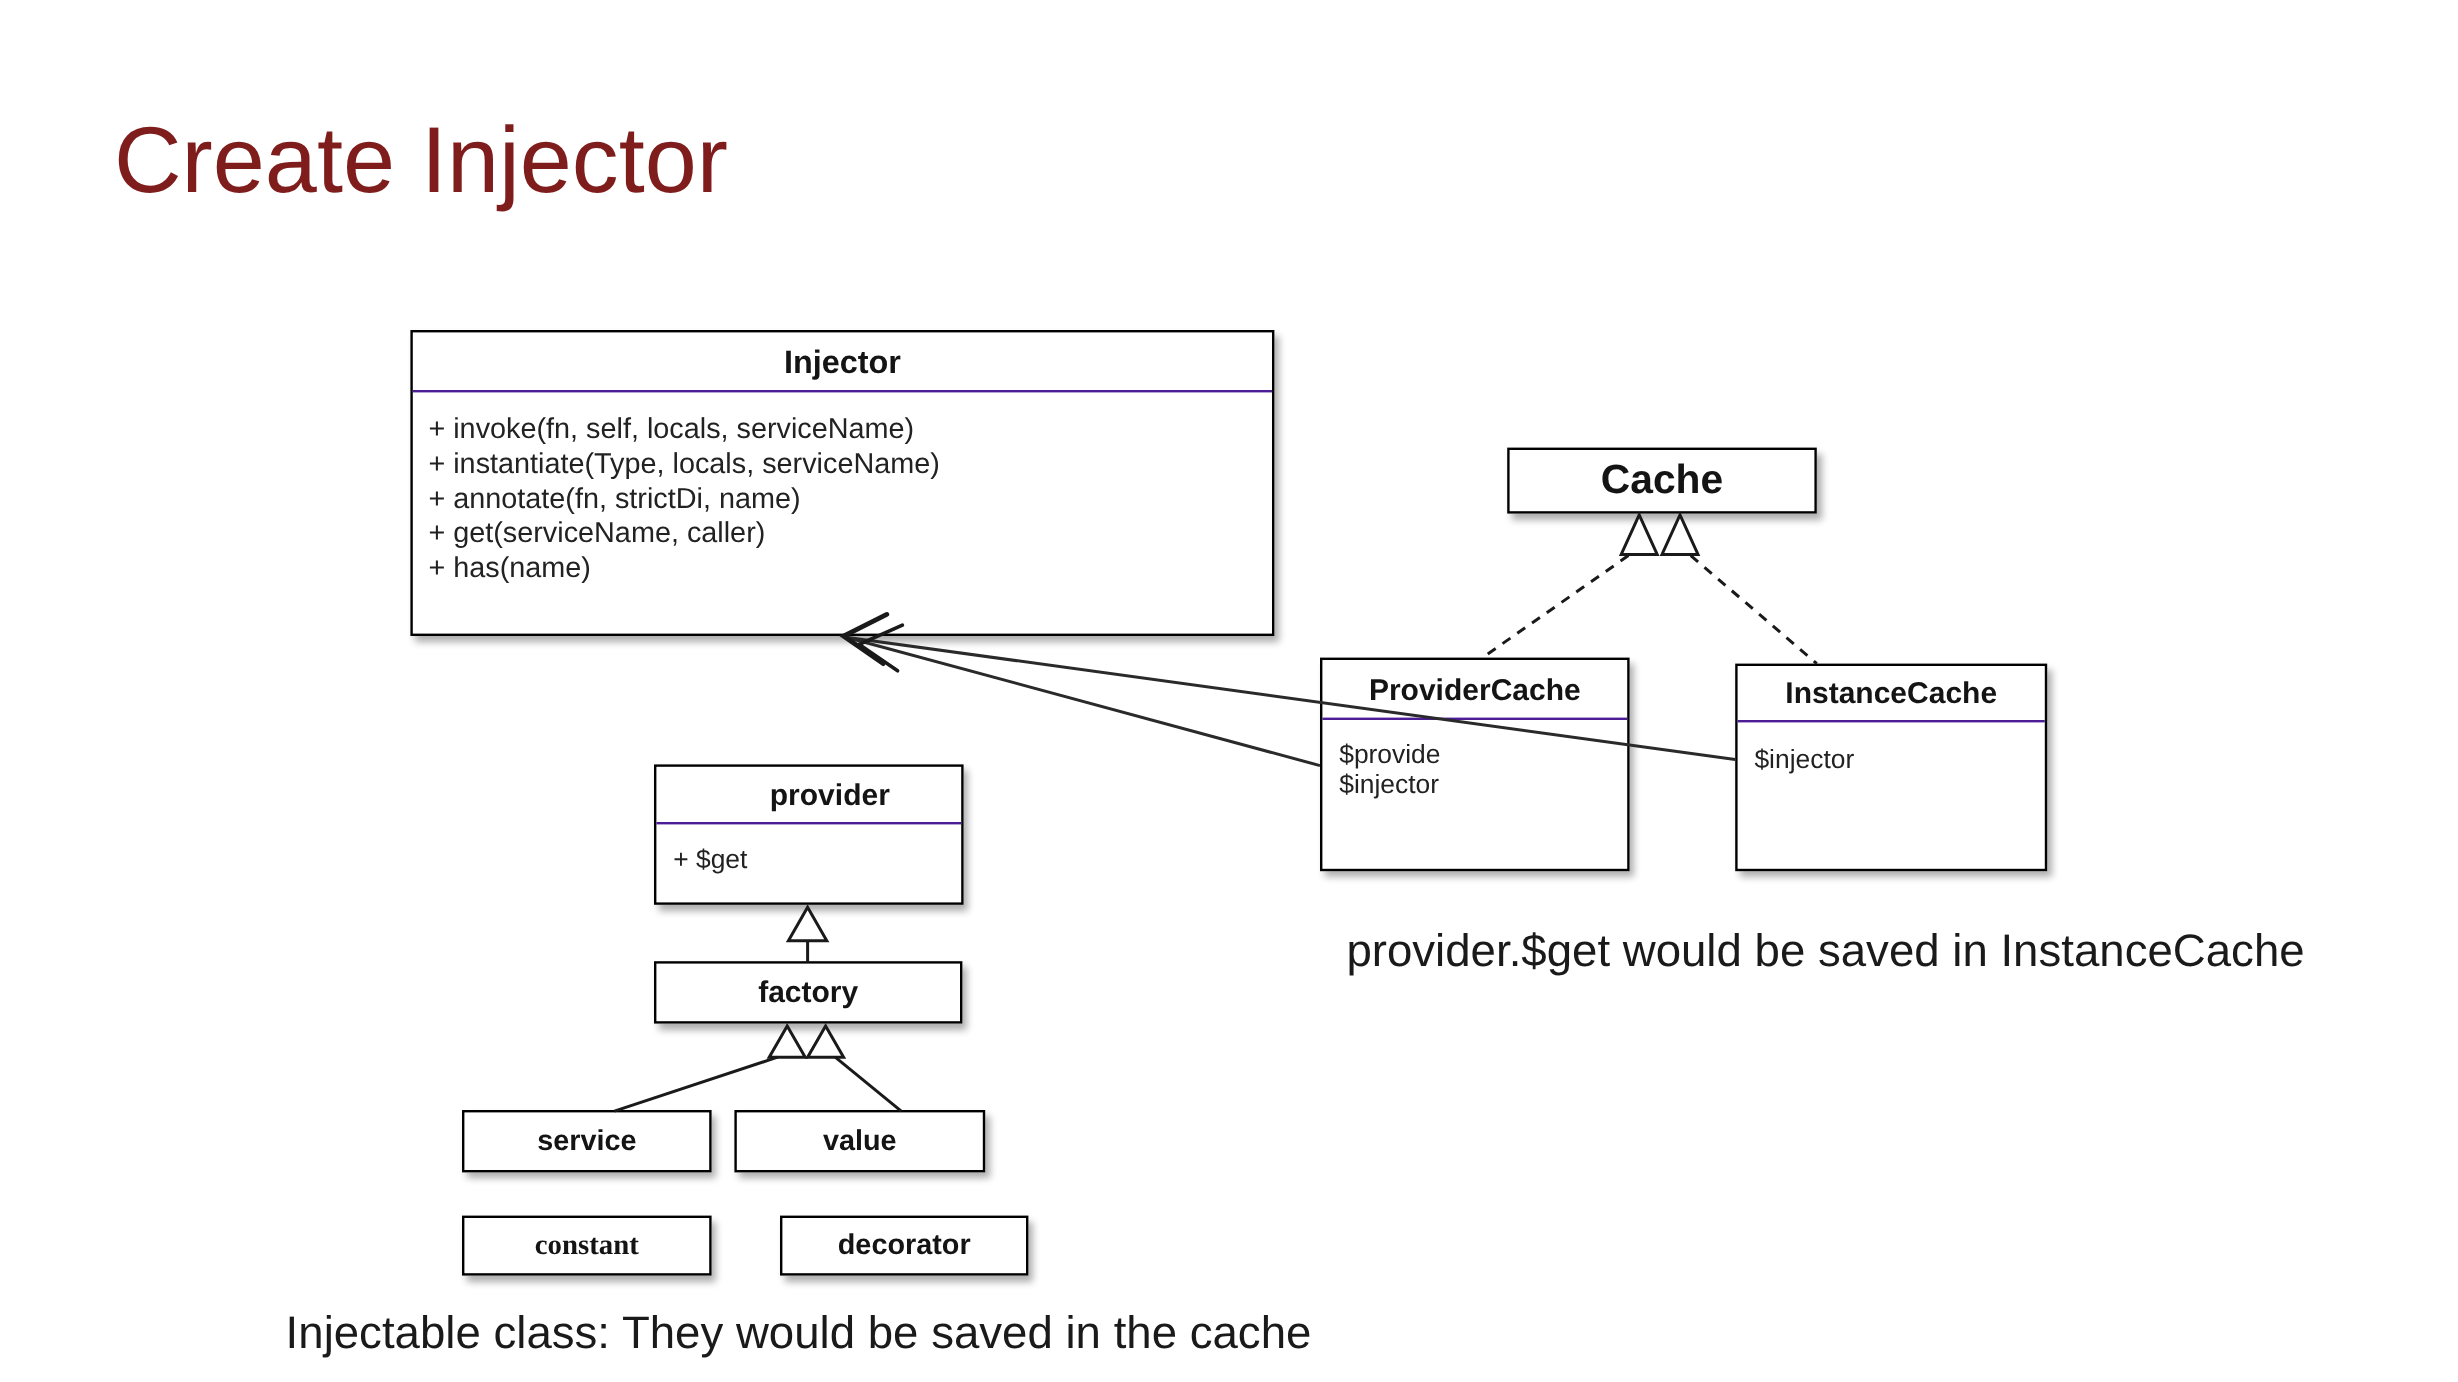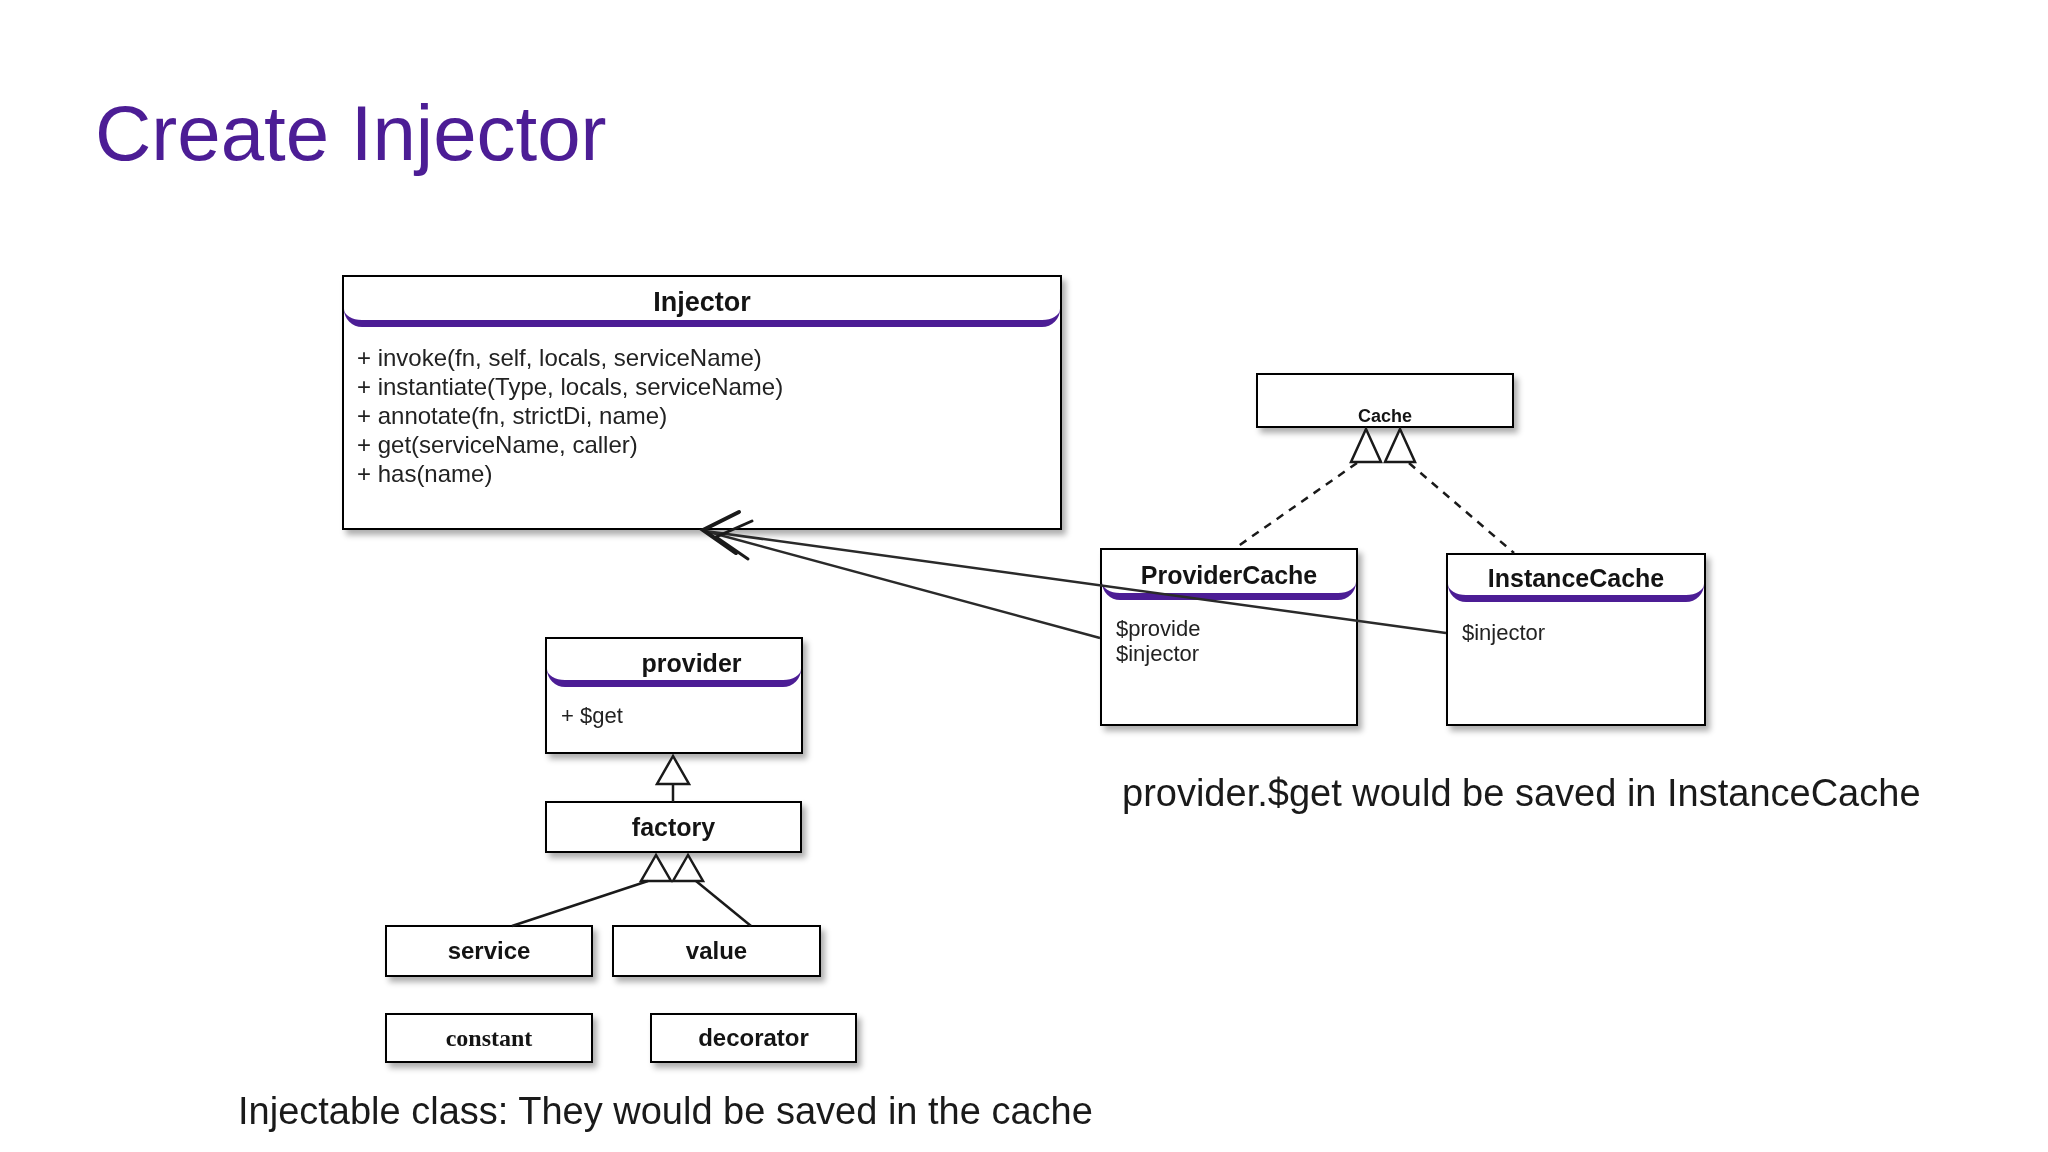--- a/index.html
+++ b/index.html
@@ -13,38 +13,38 @@
     font-family: "Liberation Sans", sans-serif;
     color: #111111;
   }
   .slide-title {
     position: absolute;
     left: 95px;
     top: 88px;
     font-size: 78px;
     font-weight: 400;
     letter-spacing: 0px;
-    color: #4c1d95;
+    color: #7f1d1d;
     white-space: nowrap;
   }
   .uml {
     position: absolute;
     background: #ffffff;
     border: 2px solid #000000;
     box-shadow: 4px 5px 6px rgba(0,0,0,0.32);
     z-index: 2;
   }
   .uml .hdr {
     font-weight: bold;
     text-align: center;
     color: #141414;
     white-space: nowrap;
     overflow: hidden;
   }
-  .uml .hdr.divided { border-bottom: 7px solid #4c1d95; border-radius: 18px; }
+  .uml .hdr.divided { border-bottom: 2px solid #4c1d95; }
   .uml .body { text-align: left; color: #222222; }
   .uml .member { white-space: nowrap; }
   .note {
     position: absolute;
     font-size: 38px;
     font-weight: 400;
     color: #1a1a1a;
     white-space: nowrap;
     z-index: 1;
   }
@@ -68,21 +68,21 @@
     <div class="body" style="padding:16px 0 0 13px; font-size:24px; line-height:29px;">
       <div class="member">+ invoke(fn, self, locals, serviceName)</div>
       <div class="member">+ instantiate(Type, locals, serviceName)</div>
       <div class="member">+ annotate(fn, strictDi, name)</div>
       <div class="member">+ get(serviceName, caller)</div>
       <div class="member">+ has(name)</div>
     </div>
   </div>
 
   <div class="uml" style="left:1256px; top:373px; width:258px; height:55px;">
-    <div class="hdr" style="height:51px; line-height:51px; font-size:18px;margin-top:16px;">Cache</div>
+    <div class="hdr" style="height:51px; line-height:51px; font-size:34px;">Cache</div>
   </div>
 
   <div class="uml" style="left:1100px; top:548px; width:258px; height:178px;">
     <div class="hdr divided" style="height:50px; line-height:50px; font-size:25px;">ProviderCache</div>
     <div class="body" style="padding:16px 0 0 14px; font-size:22px; line-height:25px;">
       <div class="member">$provide</div>
       <div class="member">$injector</div>
     </div>
   </div>
 

